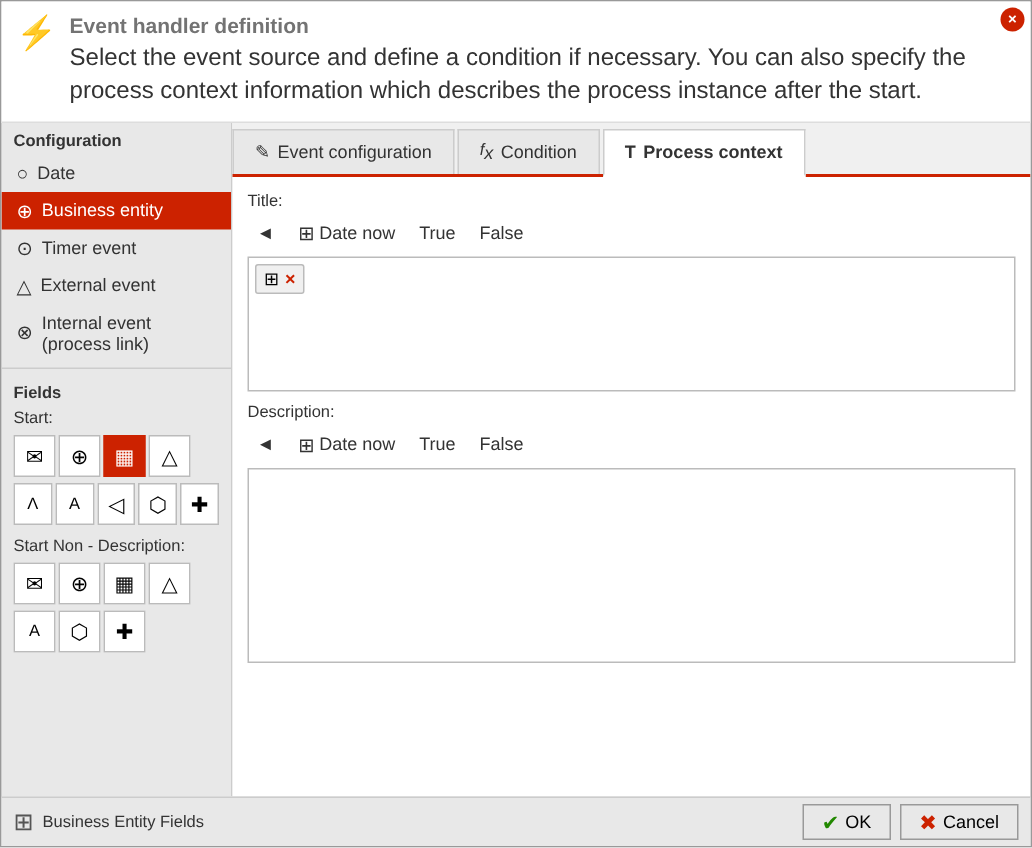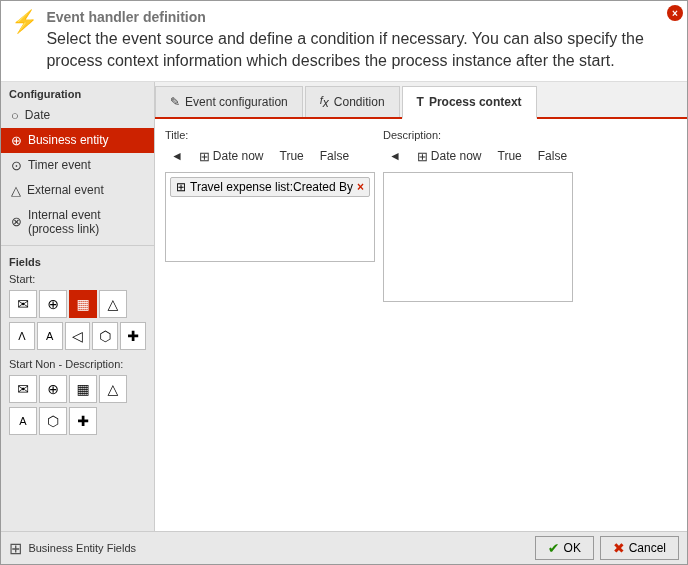--- a/index.html
+++ b/index.html
@@ -32,21 +32,21 @@
     
     .main-content { flex: 1; display: flex; flex-direction: column; background: white; }
 
     
     .tabs { display: flex; border-bottom: 2px solid #cc2200; background: #f0f0f0; padding: 0; }
     .tab { padding: 7px 14px; cursor: pointer; border: 1px solid #ccc; border-bottom: none; margin-right: 2px; margin-top: 4px; background: #e8e8e8; display: flex; align-items: center; gap: 5px; font-size: 11px; color: #333; }
     .tab.active { background: white; border-bottom: 2px solid white; margin-bottom: -2px; z-index: 1; font-weight: bold; }
     .tab-icon { font-size: 12px; }
 
     
-    .tab-content { flex: 1; padding: 10px; display: flex; flex-direction: row; gap: 8px; overflow-y: auto; }
+    .tab-content { flex: 1; padding: 10px; display: flex; flex-direction: column; gap: 8px; overflow-y: auto; }
 
     
     .field-section { display: flex; flex-direction: column; gap: 4px; }
     .field-label { font-size: 11px; color: #333; font-weight: normal; }
     .field-toolbar { display: flex; align-items: center; gap: 4px; padding: 2px 0; }
     .field-toolbar-btn { padding: 2px 6px; cursor: pointer; font-size: 11px; color: #333; background: none; border: none; display: flex; align-items: center; gap: 3px; }
     .field-box { border: 1px solid #bbb; min-height: 90px; padding: 4px; background: white; position: relative; }
     .tag-item { display: inline-flex; align-items: center; gap: 4px; background: #f0f0f0; border: 1px solid #bbb; padding: 2px 5px; border-radius: 2px; font-size: 11px; }
     .tag-remove { cursor: pointer; color: #cc2200; font-size: 12px; font-weight: bold; }
 
@@ -166,21 +166,20 @@
             <button class="field-toolbar-btn">
               <span>True</span>
             </button>
             <button class="field-toolbar-btn">
               <span>False</span>
             </button>
           </div>
           <div class="field-box">
             <span class="tag-item">
               <span style="font-size:12px;">⊞</span>
-              <span>Travel expense list:Created By</span>
               <span class="tag-remove">×</span>
             </span>
           </div>
         </div>
 
         <div class="field-section">
           <div class="field-label">Description:</div>
           <div class="field-toolbar">
             <button class="field-toolbar-btn">
               <span>◄</span>

